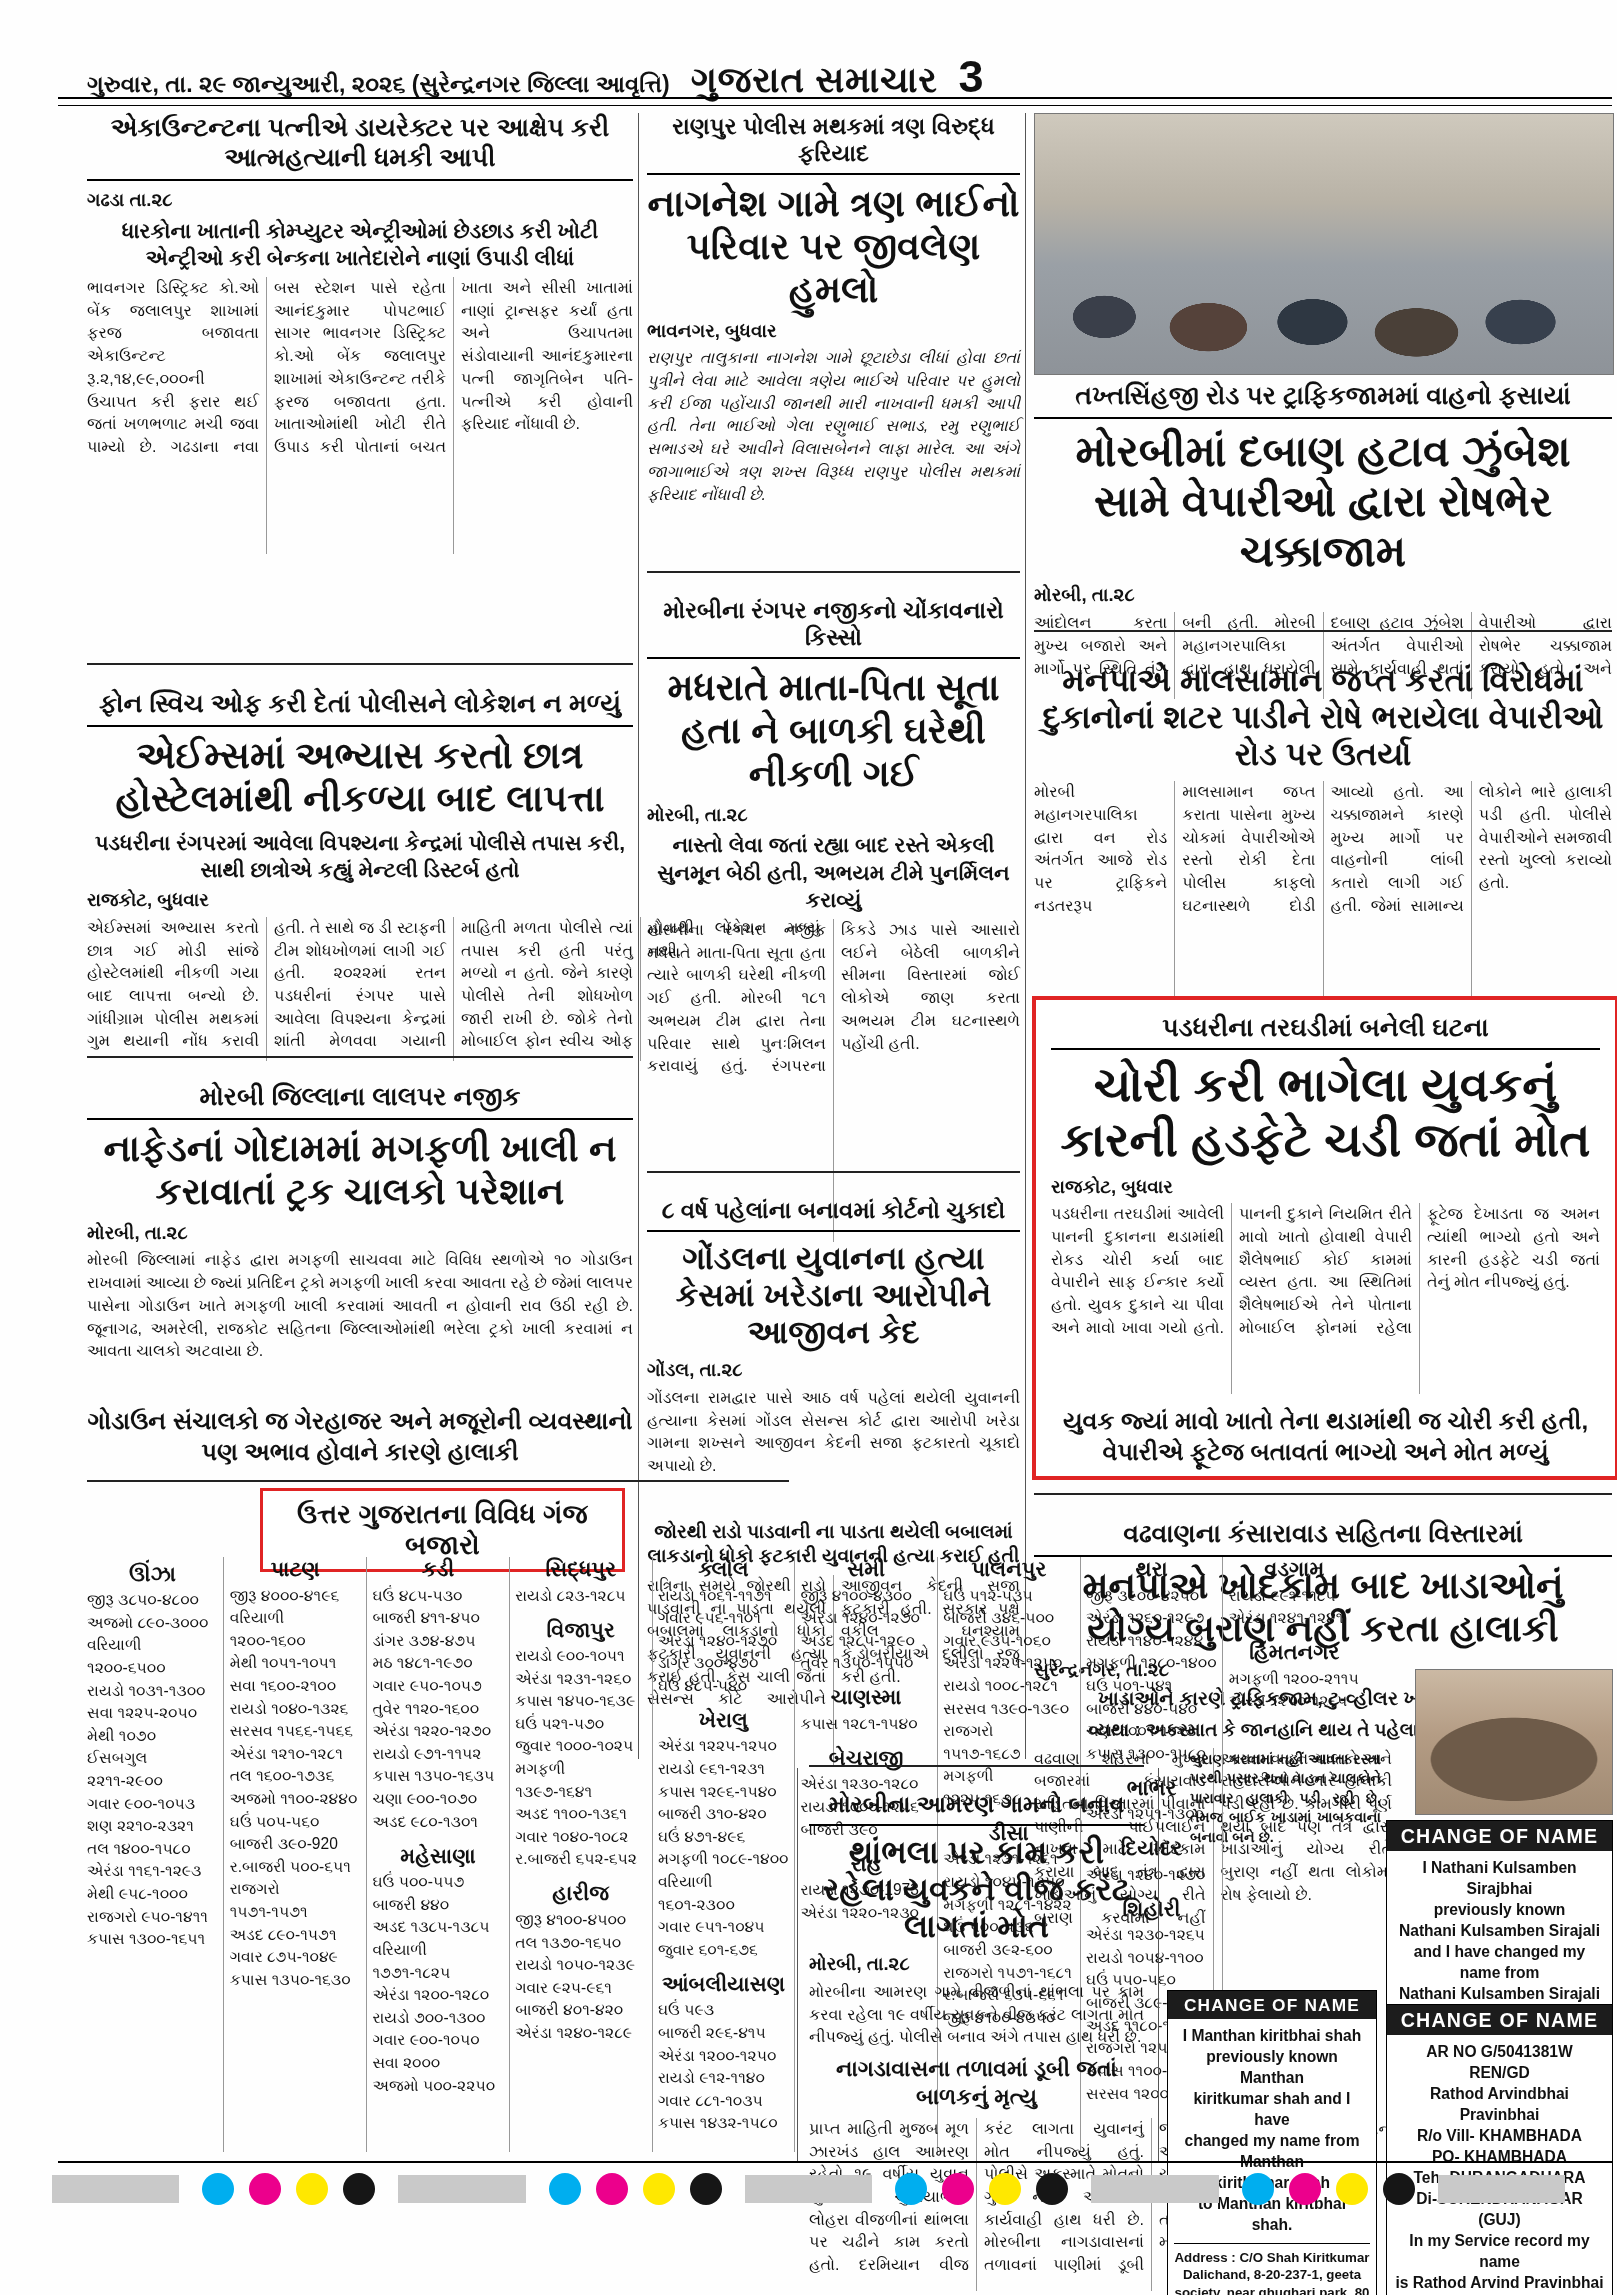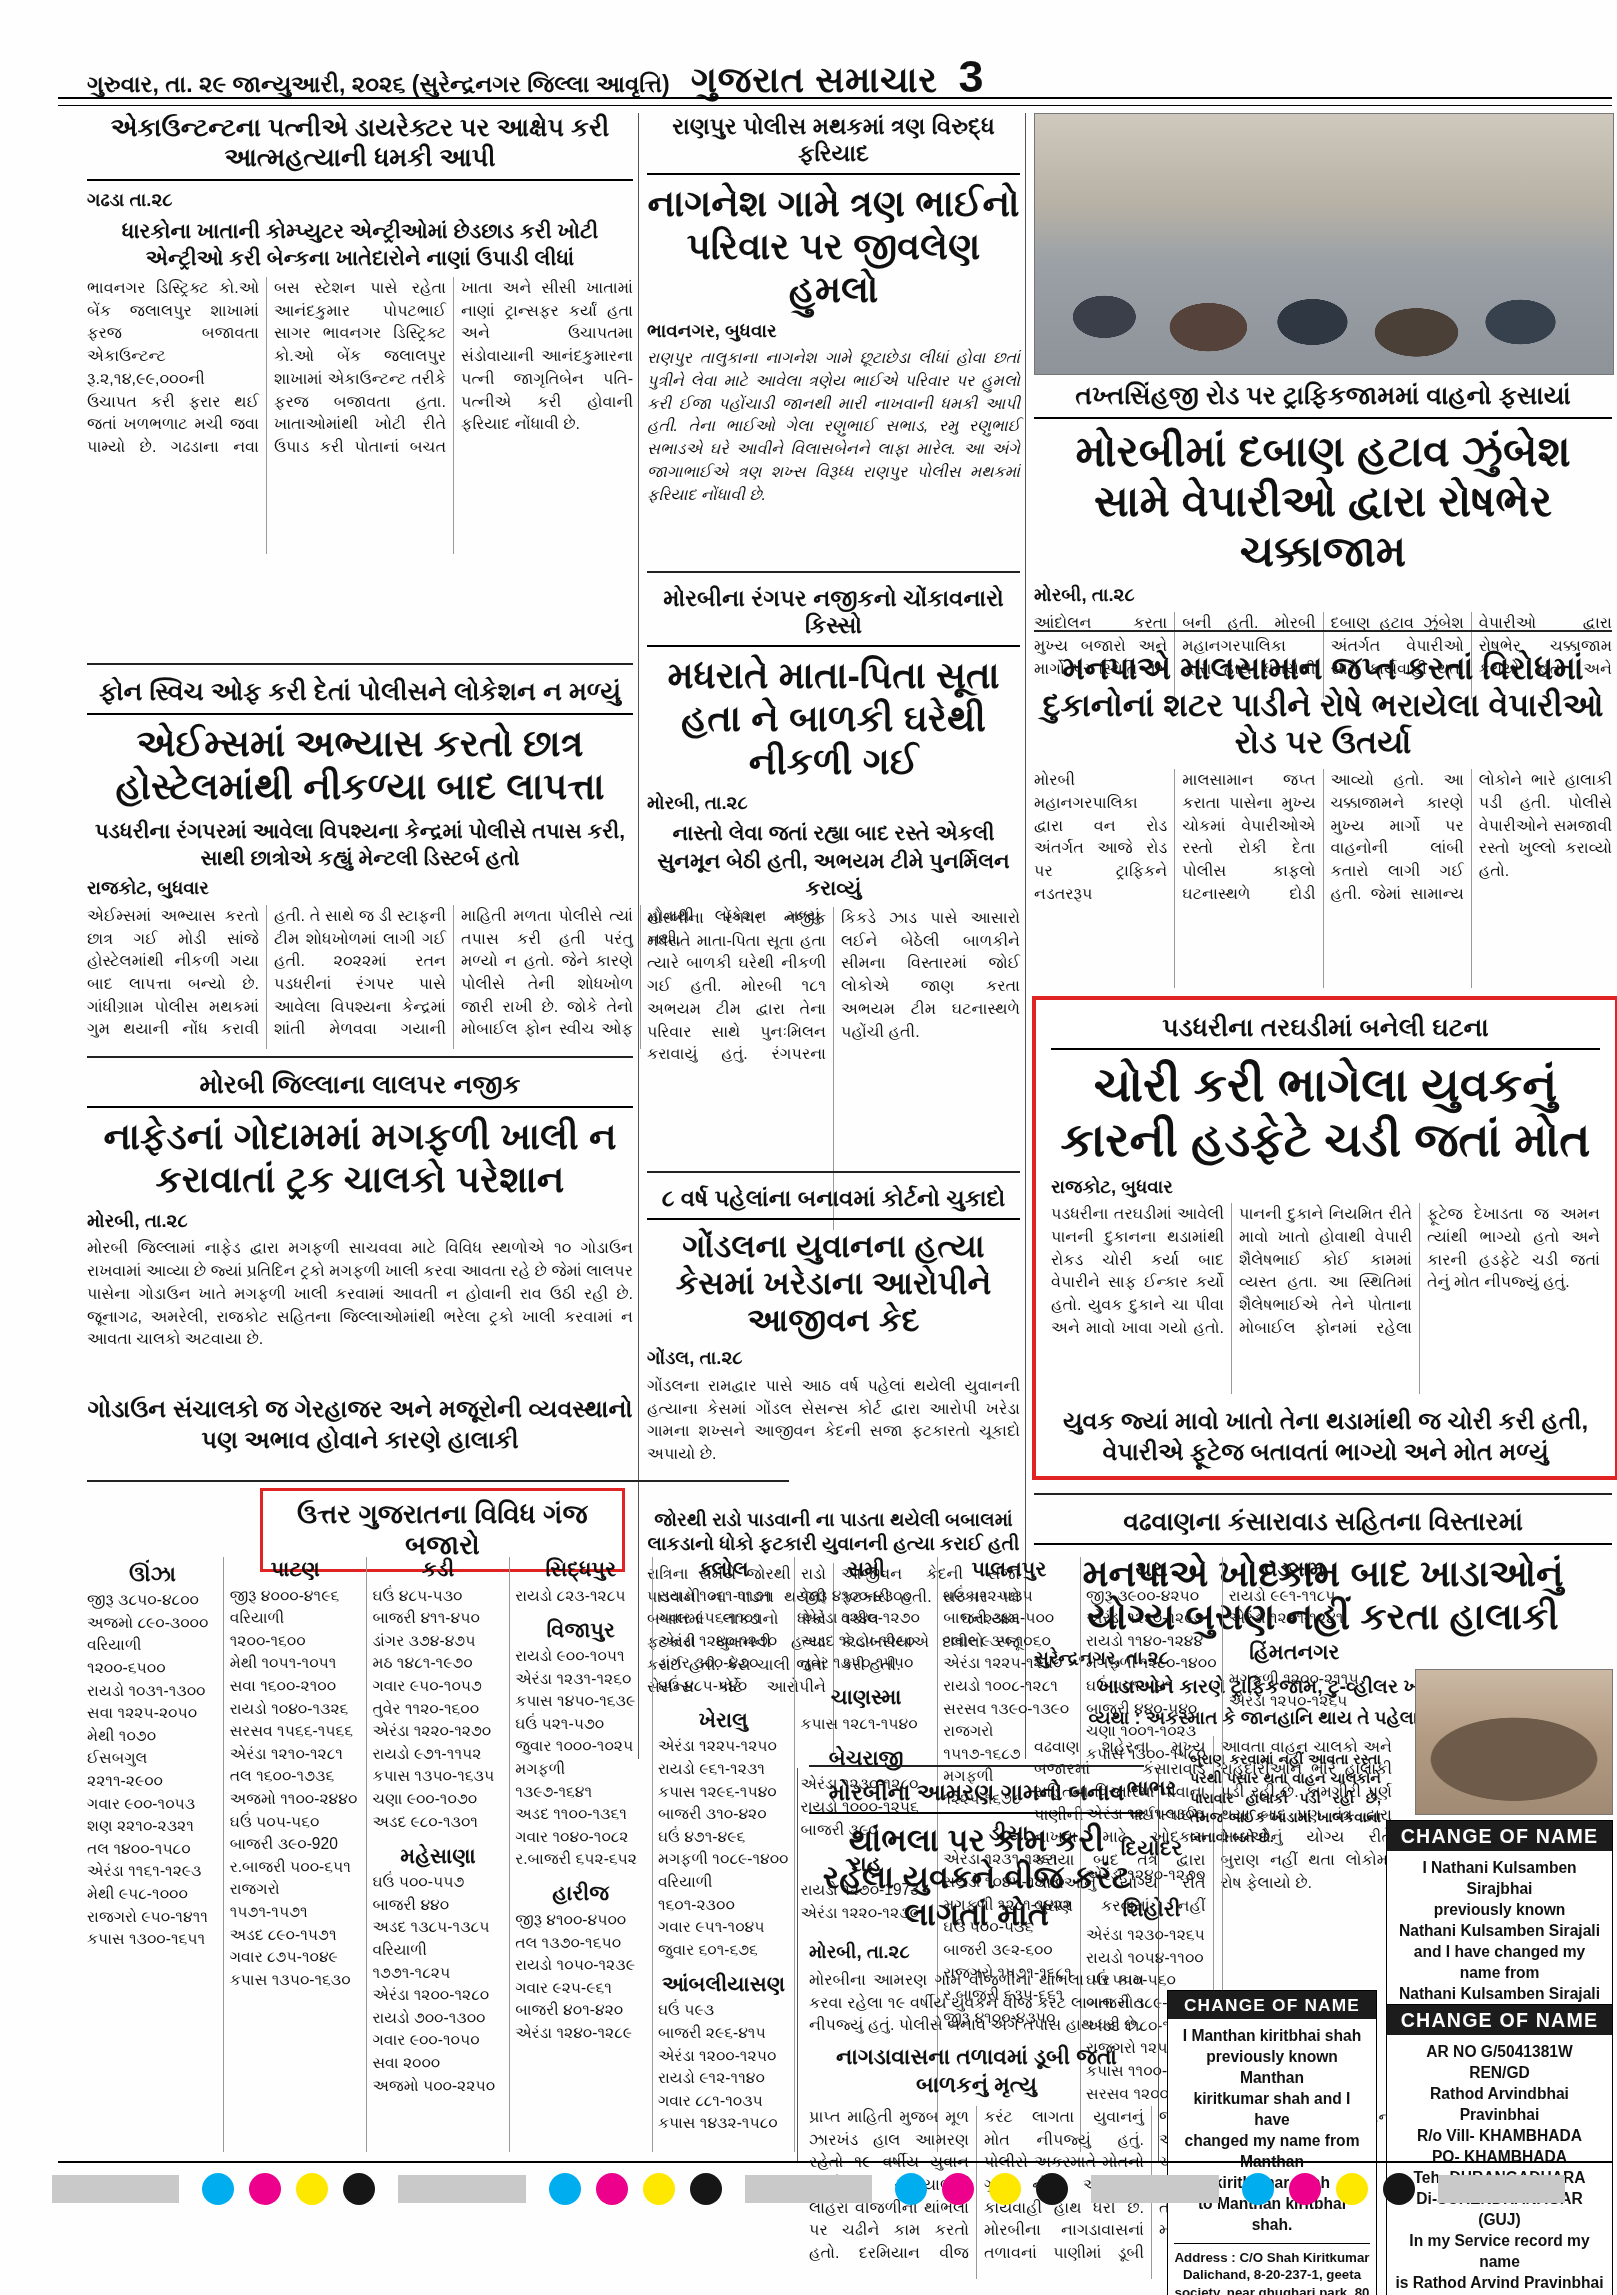--- a/index.html
+++ b/index.html
@@ -21,21 +21,21 @@
   .headline{font-weight:800;line-height:1.16;text-align:center;margin:5.8px 0 8px 0;}
   .h-xl{font-size:43px;}
   .h-lg{font-size:37px;}
   .h-md{font-size:32px;}
   .dateline{font-size:18.5px;font-weight:700;text-align:left;margin:3.5px 0 5.8px 0;}
   .subhead{font-size:21px;font-weight:700;text-align:center;margin:5.8px 0;line-height:1.3;}
   .body-txt{font-size:16px;line-height:1.42;text-align:justify;}
   .cols2{column-count:2;column-gap:15px;column-rule:0.6px solid #999;}
   .cols3{column-count:3;column-gap:15px;column-rule:0.6px solid #999;}
   .cols4{column-count:4;column-gap:15px;column-rule:0.6px solid #999;}
-  .rule-top{border-top:2.3px solid #222;padding-top:12px;}
+  .rule-top{border-top:2.3px solid #222;padding-top:24px;}
   .vrule{width:0;border-left:1.2px solid #555;}
   
   .photo-crowd{background:
      radial-gradient(52px 35px at 12% 78%, #3a3f4a 0 60%, transparent 61%),
      radial-gradient(64px 40px at 30% 82%, #55423a 0 60%, transparent 61%),
      radial-gradient(58px 38px at 48% 80%, #2e3742 0 60%, transparent 61%),
      radial-gradient(69px 40px at 66% 84%, #4a4038 0 60%, transparent 61%),
      radial-gradient(58px 37px at 84% 80%, #37404d 0 60%, transparent 61%),
      linear-gradient(180deg,#cfc9bd 0%,#b8b2a6 34%,#9aa0a6 58%,#8e9399 100%);
      border:0.6px solid #777;}

